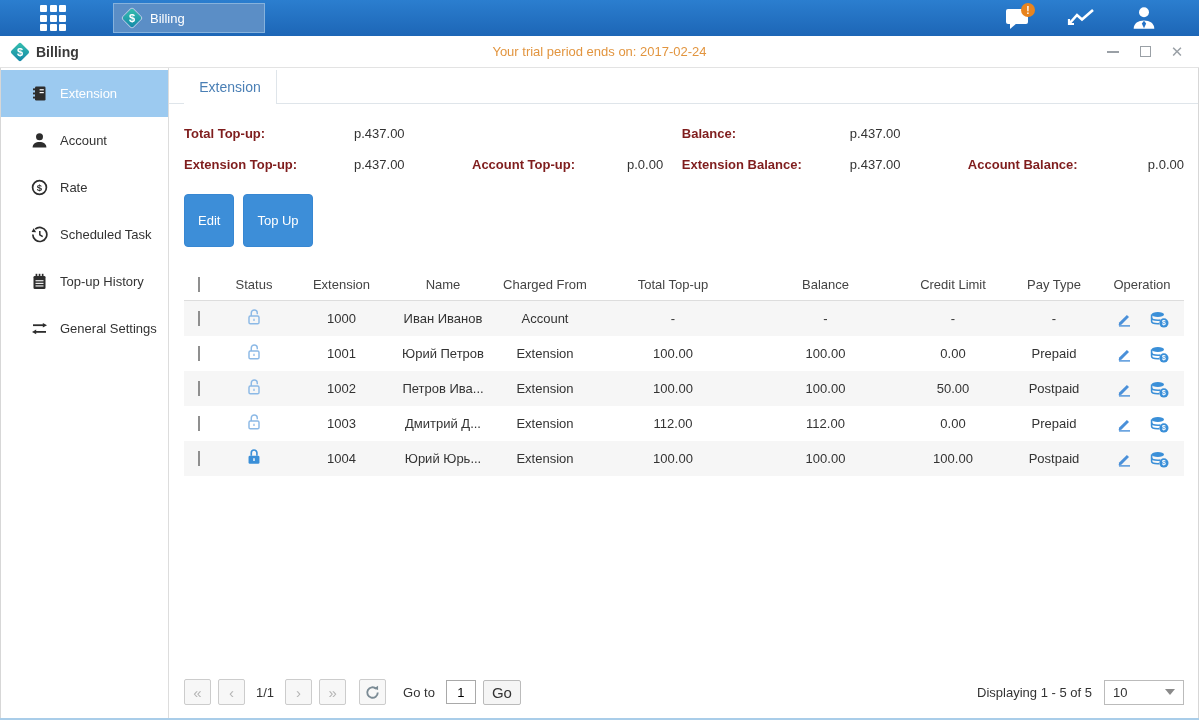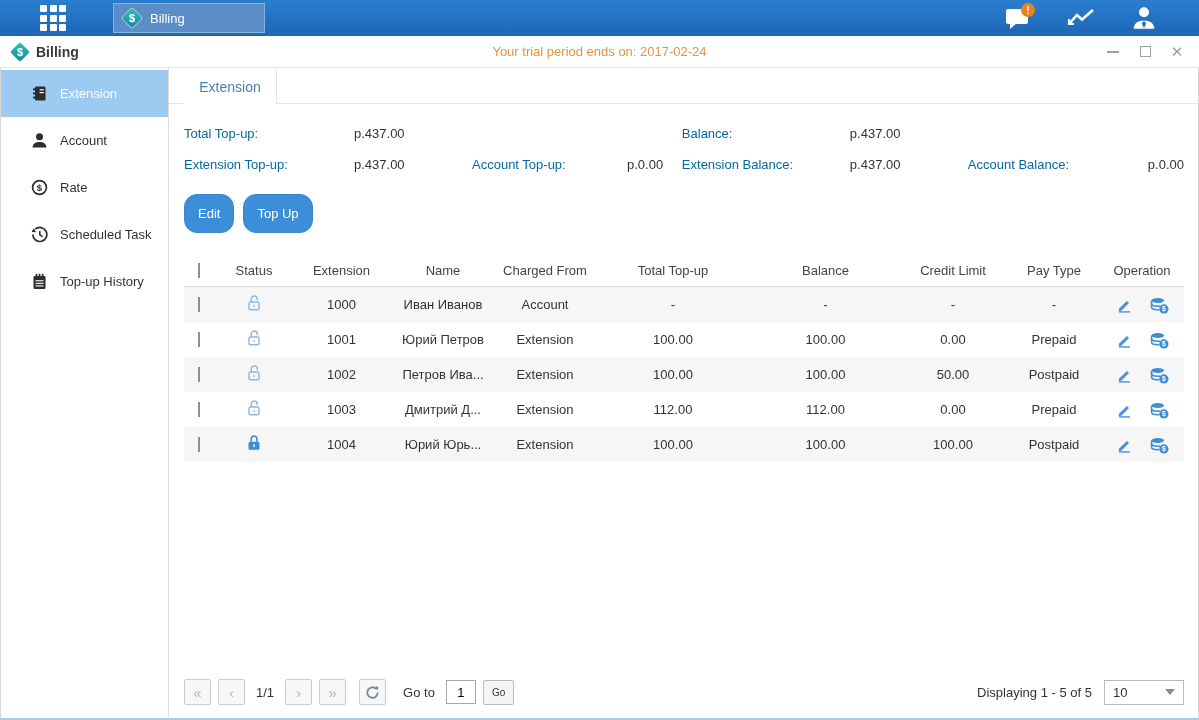--- a/index.html
+++ b/index.html
@@ -39,28 +39,28 @@
   .side-item svg { flex-shrink:0; }
   .side-item.selected { background:#9ccaf0; color:#fff; }
 
   
   .content { flex:1; display:flex; flex-direction:column; padding:0 14px 0 15px; min-width:0; }
   .tabbar { height:34px; border-bottom:1px solid #dfe5ea; margin:2px -14px 0 -15px; padding:0 14px 0 15px; flex-shrink:0; }
   .tab { width:93px; height:34px; background:#fff; border-right:1px solid #dfe5ea; display:flex; align-items:center; justify-content:center; color:#4a7fb5; font-size:14px; cursor:pointer; }
 
   .summary { margin-top:22px; display:grid; grid-template-columns:1fr 1fr; row-gap:16px; }
   .pair { display:inline-flex; }
-  .pair .lbl { font-weight:normal; color:#0369a1; }
+  .pair .lbl { font-weight:bold; color:#7f1d1d; }
   .sum-row { display:flex; align-items:baseline; }
   .w130 { width:130px; } .w118 { width:115px; } .w128 { width:128px; } .w132 { width:140px; }
   .val { color:#333;margin-left:40px; }
   .vw { width:118px; }
 
   .actions { margin-top:22px; display:flex; gap:9px; flex-shrink:0; }
-  .btn-blue { background:#3d8ed8; border:1px solid #3787d2; color:#fff; font-size:13px; padding:11px 13px; border-radius:13px; cursor:pointer; font-family:"Liberation Sans",sans-serif; }
+  .btn-blue { background:#3d8ed8; border:1px solid #3787d2; color:#fff; font-size:13px; padding:18px 13px; border-radius:4px; cursor:pointer; font-family:"Liberation Sans",sans-serif; }
 
   
   .table-wrap { margin-top:21px; flex:1; min-height:0; }
   .grid-row { display:grid; grid-template-columns:30px 80px 95px 108px 96px 160px 145px 110px 92px 1fr; align-items:center; }
   .thead { height:33px; border-bottom:1px solid #ddd; color:#444; }
   .thead .cell { text-align:center; }
   .trow { height:35px; }
   .trow:nth-child(even) { background:#f6f6f6; }
   .cell { text-align:center; overflow:hidden; white-space:nowrap; }
   .cb { width:15px; height:15px; border:1px solid #8f8f8f; border-radius:3px; background:#fff; margin:0 auto; cursor:pointer; }
@@ -71,21 +71,21 @@
   .ops { display:flex; justify-content:center; align-items:center; gap:18px; }
   .op-icon { cursor:pointer; display:inline-flex; }
 
   
   .footer { height:44px; display:flex; align-items:center; justify-content:space-between; flex-shrink:0; padding-bottom:8px; }
   .pg-left { display:flex; align-items:center; gap:7px; }
   .pg-btn { width:27px; height:26px; background:#f7f7f7; border:1px solid #ccc; border-radius:2px; display:flex; align-items:center; justify-content:center; color:#b5b5b5; font-size:15px; cursor:pointer; }
   .pg-num { margin:0 4px; color:#333; }
   .goto-label { margin:0 4px 0 10px; }
   .goto-input { width:30px; height:24px; border:1px solid #a9a9a9; text-align:center; font-size:13px; font-family:"Liberation Sans",sans-serif; }
-  .go-btn { height:25px; padding:0 8px; background:#f5f5f5; border:1px solid #bbb; border-radius:2px; font-size:10px; color:#333; cursor:pointer; font-family:"Liberation Sans",sans-serif; }
+  .go-btn { height:25px; padding:0 8px; background:#f5f5f5; border:1px solid #bbb; border-radius:2px; font-size:15px; color:#333; cursor:pointer; font-family:"Liberation Sans",sans-serif; }
   .pg-right { display:flex; align-items:center; gap:12px; }
   .page-size { width:80px; height:25px; border:1px solid #bbb; background:#fff; display:flex; align-items:center; justify-content:space-between; padding:0 8px; cursor:pointer; }
   .caret-down { width:0; height:0; border-left:5px solid transparent; border-right:5px solid transparent; border-top:6px solid #8a8a8a; }
 </style>
 </head>
 <body>
 
 <div class="screen">
 
   <div class="taskbar">
@@ -192,20 +192,29 @@
             <rect x="2.5" y="3" width="12" height="13" rx="1.3" fill="#2d2d2d"></rect>
             <rect x="4.6" y="0.8" width="1.7" height="4" fill="#2d2d2d"></rect>
             <rect x="7.7" y="0.8" width="1.7" height="4" fill="#2d2d2d"></rect>
             <rect x="10.8" y="0.8" width="1.7" height="4" fill="#2d2d2d"></rect>
             <rect x="4.5" y="7.2" width="8" height="1.1" fill="#fff"></rect>
             <rect x="4.5" y="9.8" width="8" height="1.1" fill="#fff"></rect>
             <rect x="4.5" y="12.4" width="8" height="1.1" fill="#fff"></rect>
           </svg>
         <span>Top-up History</span>
       </div>
+      <div class="side-item">
+        <svg width="17" height="17" viewBox="0 0 17 17">
+            <path d="M2 5.2h10.5" stroke="#2d2d2d" stroke-width="1.8" fill="none"></path>
+            <polygon points="11.8,2.9 16,5.2 11.8,7.5" fill="#2d2d2d"></polygon>
+            <polygon points="5.2,9.6 1,11.9 5.2,14.2" fill="#2d2d2d"></polygon>
+            <path d="M4.5 11.9H15" stroke="#2d2d2d" stroke-width="1.8" fill="none"></path>
+          </svg>
+        <span>General Settings</span>
+      </div>
     </aside>
 
     <main class="content">
 
       <div class="tabbar">
         <div class="tab">Extension</div>
       </div>
 
       <div class="summary">
         <div class="sum-row">

